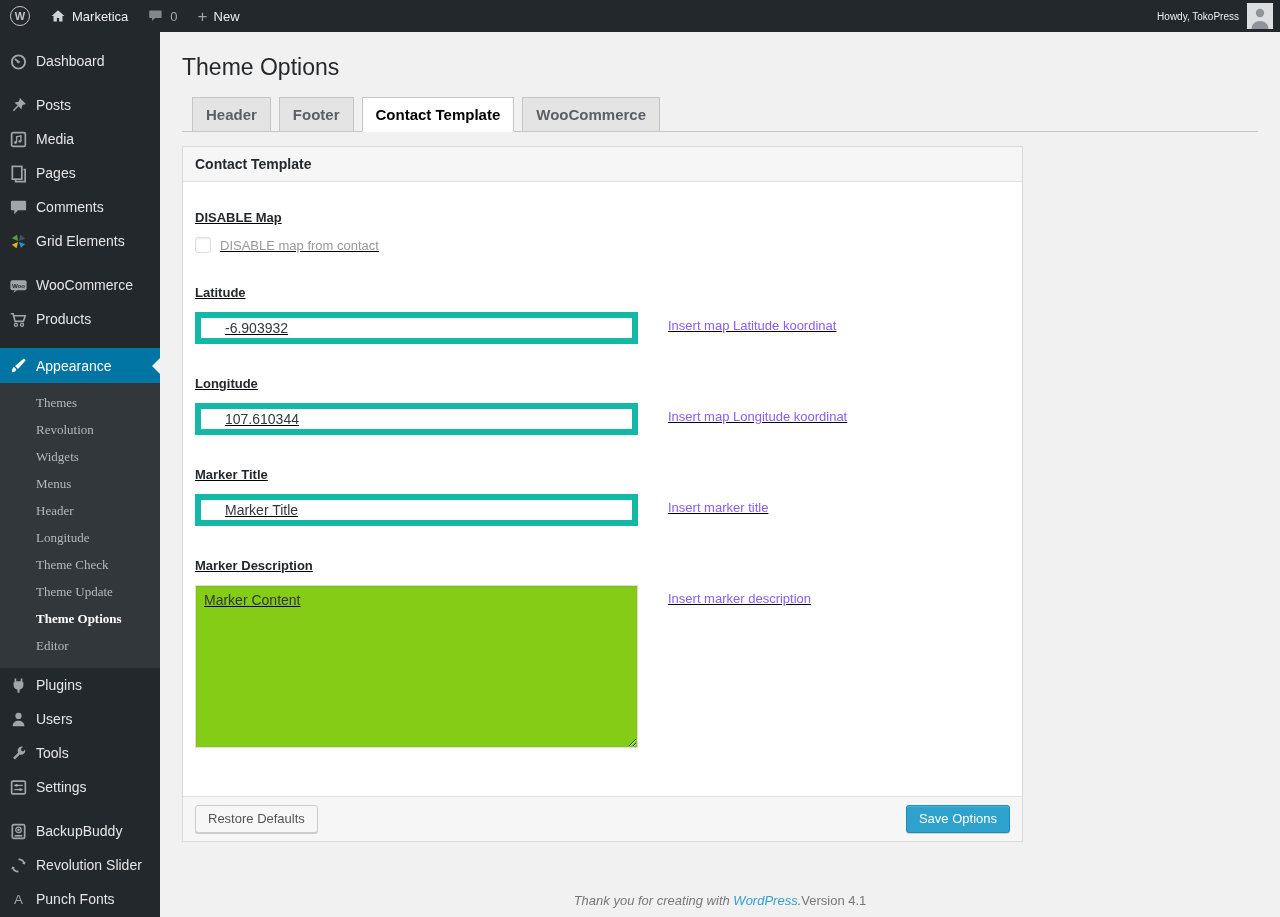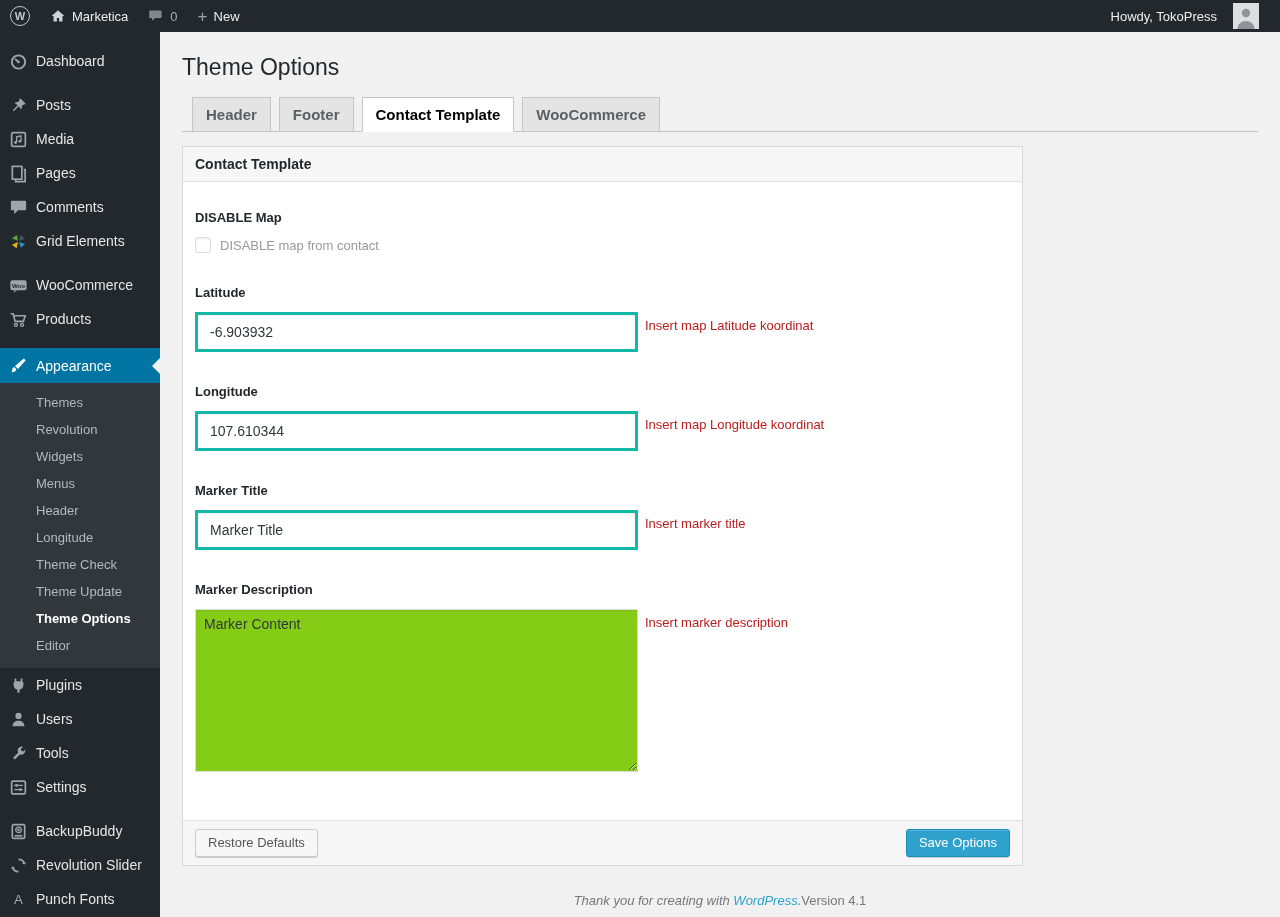--- a/index.html
+++ b/index.html
@@ -20,78 +20,78 @@
     z-index:60;
   }
   .ab-left { display:flex; align-items:center; height:100%; }
   .ab-item { display:flex; align-items:center; gap:6px; padding:0 10px; height:100%; color:#eee; font-size:13px; cursor:pointer; }
   .wp-logo-circle {
     width:20px; height:20px; border:1.5px solid #c3c6c9; border-radius:50%;
     color:#c3c6c9; font-size:11px; font-weight:700; display:flex; align-items:center; justify-content:center;
   }
   .ab-count { color:#a7aaad; }
   .ab-plus { color:#9ea3a8; font-size:17px; font-weight:400; line-height:1; }
-  .ab-right { display:flex; align-items:center; gap:16px; padding-right:21px; color:#eee; font-size:13px; height:100%; cursor:pointer; }
+  .ab-right { display:flex; align-items:center; gap:8px; padding-right:7px; color:#eee; font-size:10px; height:100%; cursor:pointer; }
   .avatar { width:26px; height:26px; background:#dcdee0; overflow:hidden; position:relative; flex:0 0 26px; }
 
   
   .sidebar {
     position:absolute; top:32px; left:0; width:160px; height:885px;
     background:#23282d; padding-top:12px;
   }
   .menu-item {
     display:flex; align-items:center; height:34px; font-size:14px; color:#e5e5e5;
     position:relative; cursor:pointer;
   }
   .menu-icon { flex:0 0 36px; display:flex; align-items:center; justify-content:center; }
   .menu-icon svg { width:19px; height:19px; display:block; }
   .menu-sep { height:10px; }
   .menu-sep-sm { height:12px; }
   .menu-item.active { background:#0074a2; color:#fff; height:35px; }
   .menu-arrow {
     position:absolute; right:0; top:50%; transform:translateY(-50%);
     width:0; height:0; border:8px solid transparent; border-right-color:#f1f1f1;
   }
-  .submenu { background:#32373c; padding:6px 0 9px; }
+  .submenu { background:#32373c; padding:6px 0 9px;font-family:Liberation Serif, serif; }
   .submenu-item { padding:7px 0 7px 36px; font-size:13px; color:#b4b9be; cursor:pointer; line-height:13px; }
   .submenu-item.active { color:#fff; font-weight:700; }
 
   
   .content { position:absolute; left:160px; top:32px; width:1120px; height:885px; background:#f1f1f1; }
   .content-inner { padding:21px 22px 0 22px; }
   .page-title { font-size:23px; font-weight:400; color:#23282d; line-height:29px; }
 
   .nav-tabs { margin-top:15px; border-bottom:1px solid #c5c5c5; padding-left:10px; display:flex; align-items:flex-end; }
   .nav-tab {
     margin-right:8px; margin-bottom:-1px; border:1px solid #c5c5c5; background:#e4e4e4;
     color:#5a5f66; font-size:15px; font-weight:600; padding:8px 13px; cursor:pointer; line-height:17px;
   }
   .nav-tab.active { background:#fff; border-bottom-color:#fff; color:#000; }
 
   .panel { margin-top:14px; width:841px; background:#fff; border:1px solid #d9d9d9; }
   .panel-header {
     background:#f6f6f6; border-bottom:1px solid #e0e0e0; padding:9px 12px;
     font-size:14px; font-weight:700; color:#23282d;
   }
-  .panel-body { padding:28px 12px 48px; }
+  .panel-body { padding:28px 12px 48px;text-decoration:underline; }
   .field { margin-bottom:32px; }
   .field:last-child { margin-bottom:0; }
   .field-label { font-size:13px; font-weight:700; color:#23282d; margin-bottom:12px; }
   .field-row { display:flex; align-items:flex-start; }
   .text-input {
-    width:443px; height:40px; border:3px solid #14b8a6; background:#fff; padding:3px 12px;
+    width:443px; height:32px; border:6px solid #14b8a6; background:#fff; padding:3px 24px;
     font-size:14px; color:#32373c; font-family:inherit; box-shadow:inset 0 1px 2px rgba(0,0,0,.07);
     border-radius:0; outline:none;
   }
   .textarea-input {
     width:443px; height:163px; border:1px solid #ddd; background:#84cc16; padding:6px 8px;
     font-size:14px; color:#32373c; font-family:inherit; box-shadow:inset 0 1px 2px rgba(0,0,0,.07);
     border-radius:0; outline:none; resize:both;
   }
-  .hint { margin-left:7px; padding-top:6px; font-size:13px; color:#b91c1c; }
+  .hint { margin-left:30px; padding-top:6px; font-size:13px; color:#8b5cf6; }
   .checkbox-row { display:flex; align-items:center; }
   .checkbox {
     width:16px; height:16px; border:1px solid #ddd; border-radius:3px; background:#fff;
     appearance:none; -webkit-appearance:none; margin:0; box-shadow:inset 0 1px 2px rgba(0,0,0,.08); cursor:pointer;
   }
   .checkbox-label { margin-left:9px; font-size:13px; color:#999; cursor:pointer; }
 
   .panel-footer {
     background:#f6f6f6; border-top:1px solid #e0e0e0; padding:8px 12px;
     display:flex; justify-content:space-between; align-items:center;

